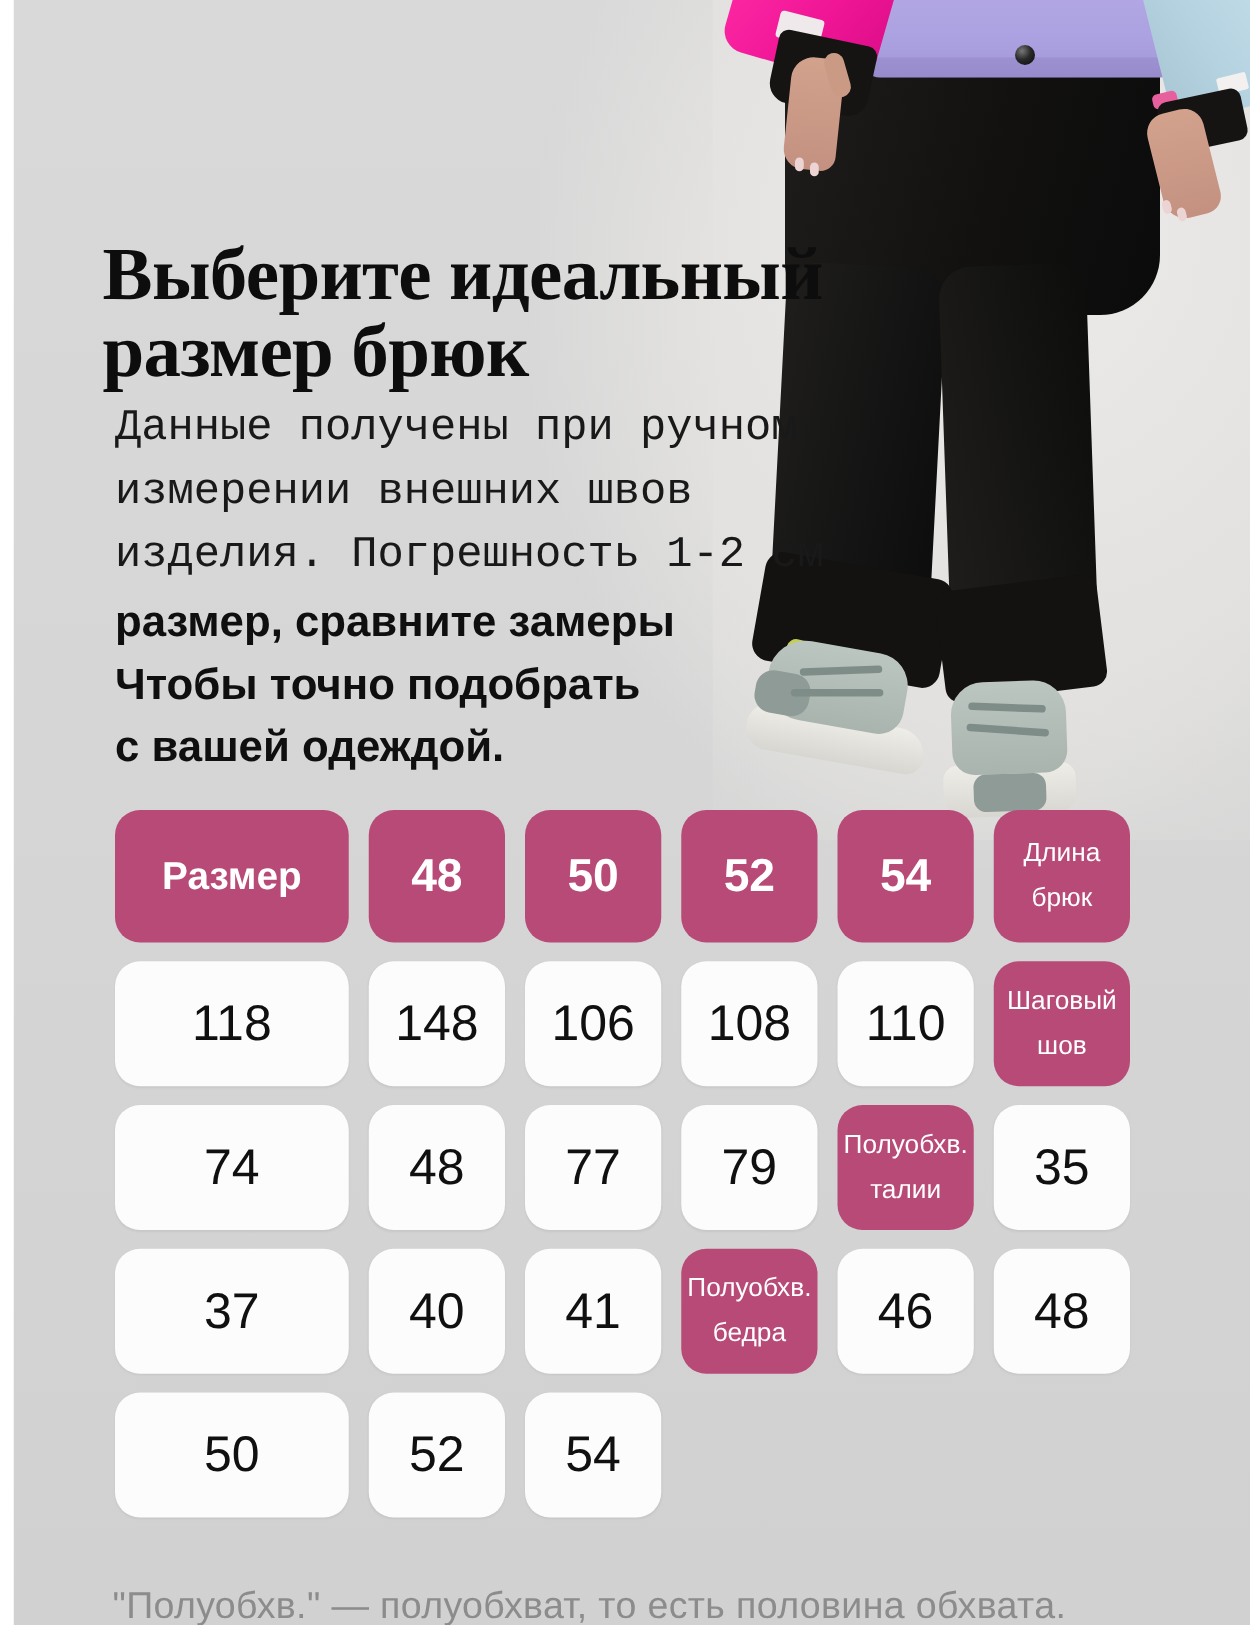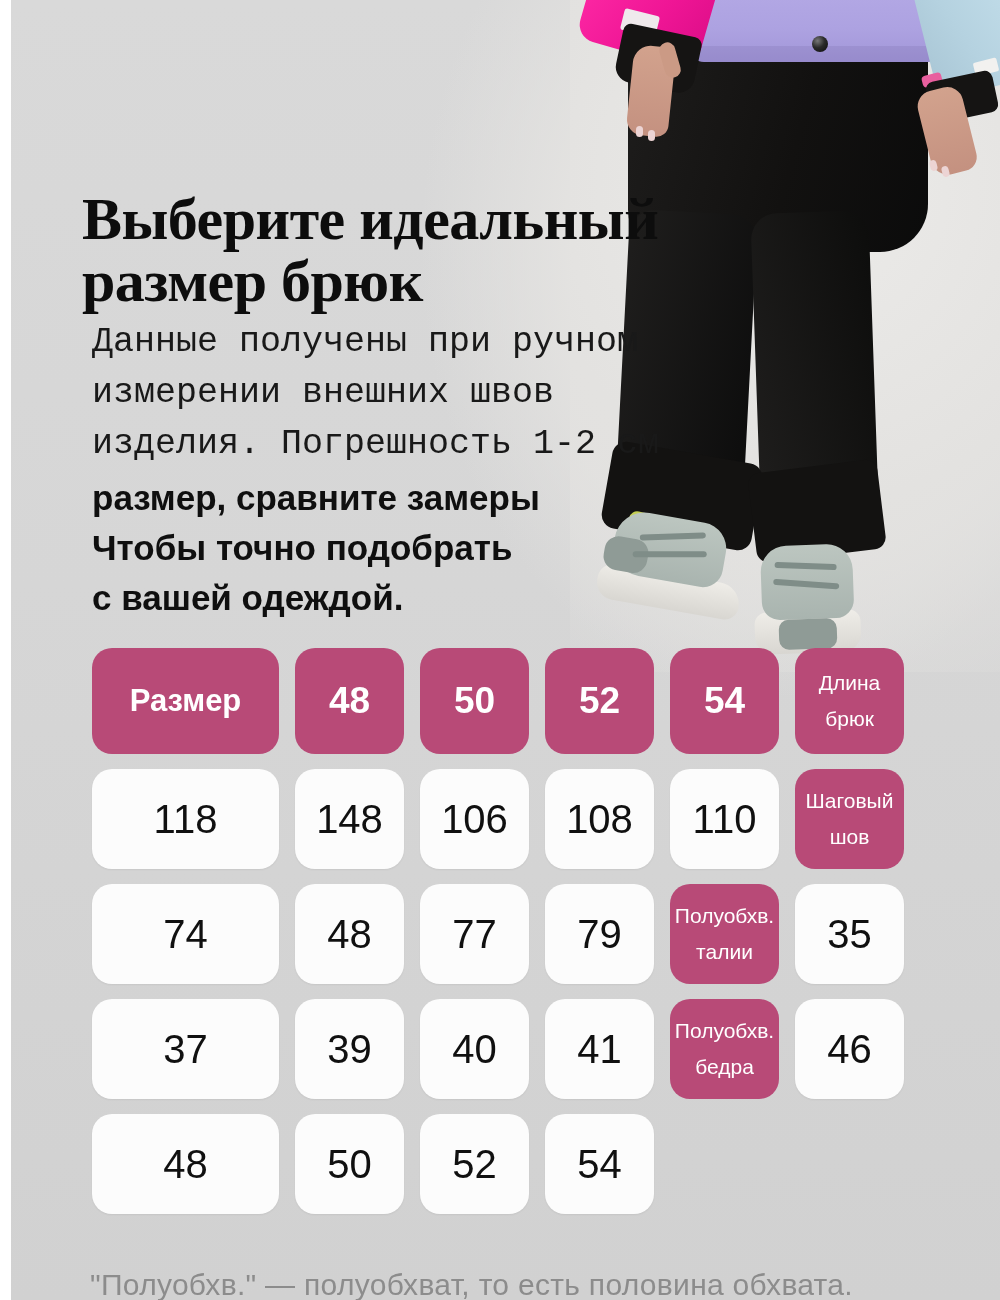--- a/index.html
+++ b/index.html
@@ -195,21 +195,20 @@
     <div class="cell value">48</div>
     <div class="cell value">77</div>
     <div class="cell value">79</div>
 
     <div class="cell pink rowlabel">
       <span>Полуобхв.</span>
       <span>талии</span>
     </div>
     <div class="cell value">35</div>
     <div class="cell value">37</div>
-    <div class="cell value">39</div>
     <div class="cell value">40</div>
     <div class="cell value">41</div>
 
     <div class="cell pink rowlabel">
       <span>Полуобхв.</span>
       <span>бедра</span>
     </div>
     <div class="cell value">46</div>
     <div class="cell value">48</div>
     <div class="cell value">50</div>

